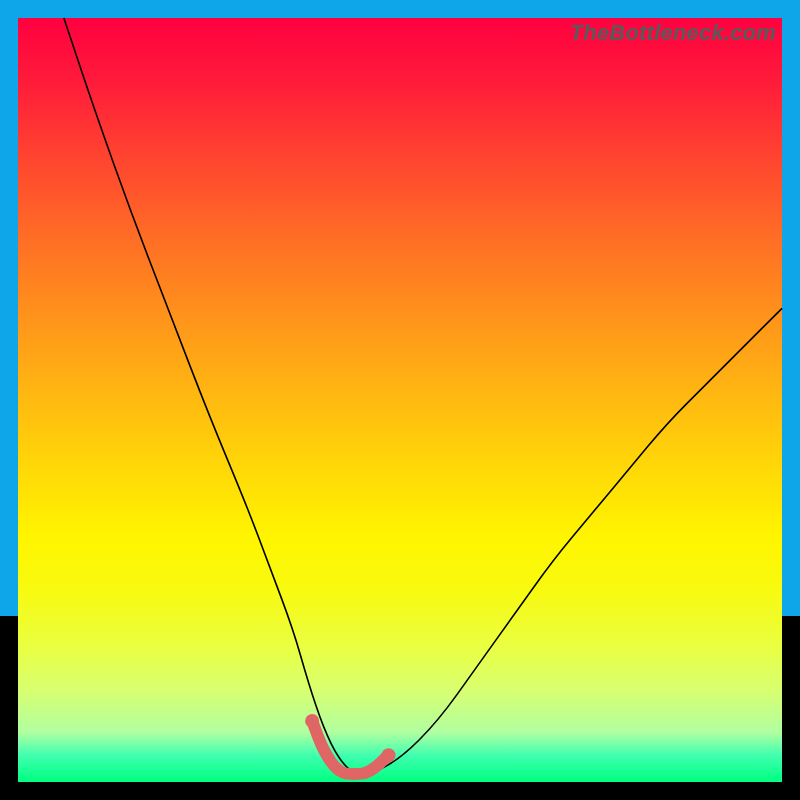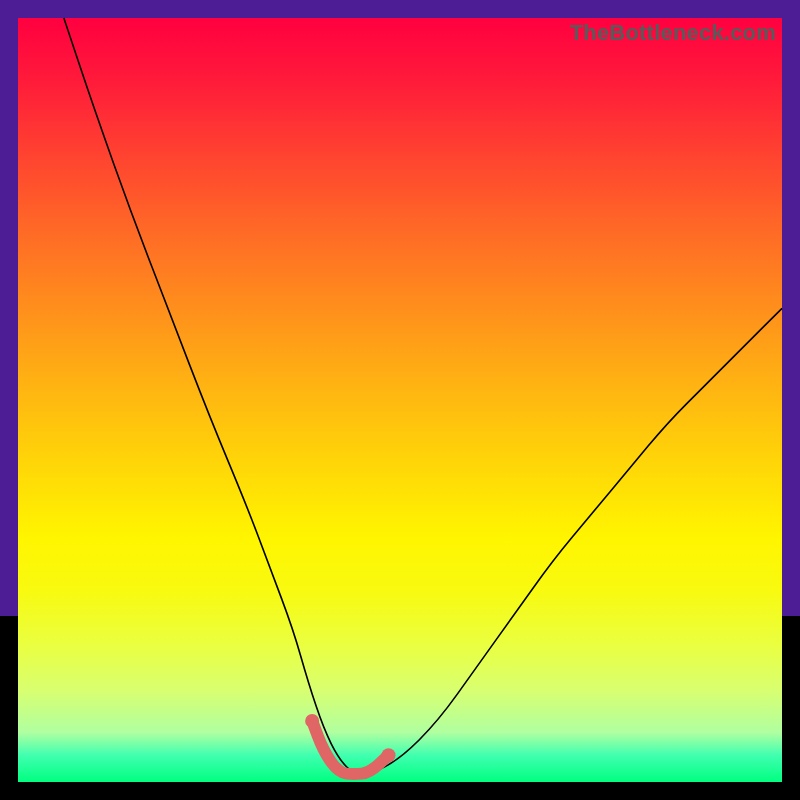--- a/index.html
+++ b/index.html
@@ -1,21 +1,22 @@
 <!DOCTYPE html>
 <html><head>
 <meta charset="utf-8">
 <style>
   * { margin: 0; padding: 0; box-sizing: border-box; }
   html, body { width: 800px; height: 800px; overflow: hidden; background: #000; }
   .frame {
     position: relative;
     width: 800px;
     height: 616px;
-    background: #4c1d95;
+    background: #0ea5e9;
+    font-style: italic;
   }
   .plot-area {
     position: absolute;
     left: 18px;
     top: 18px;
     width: 764px;
     height: 764px;
     background: linear-gradient(to bottom,
       #ff0040 0%,
       #ff1a3a 8%,

